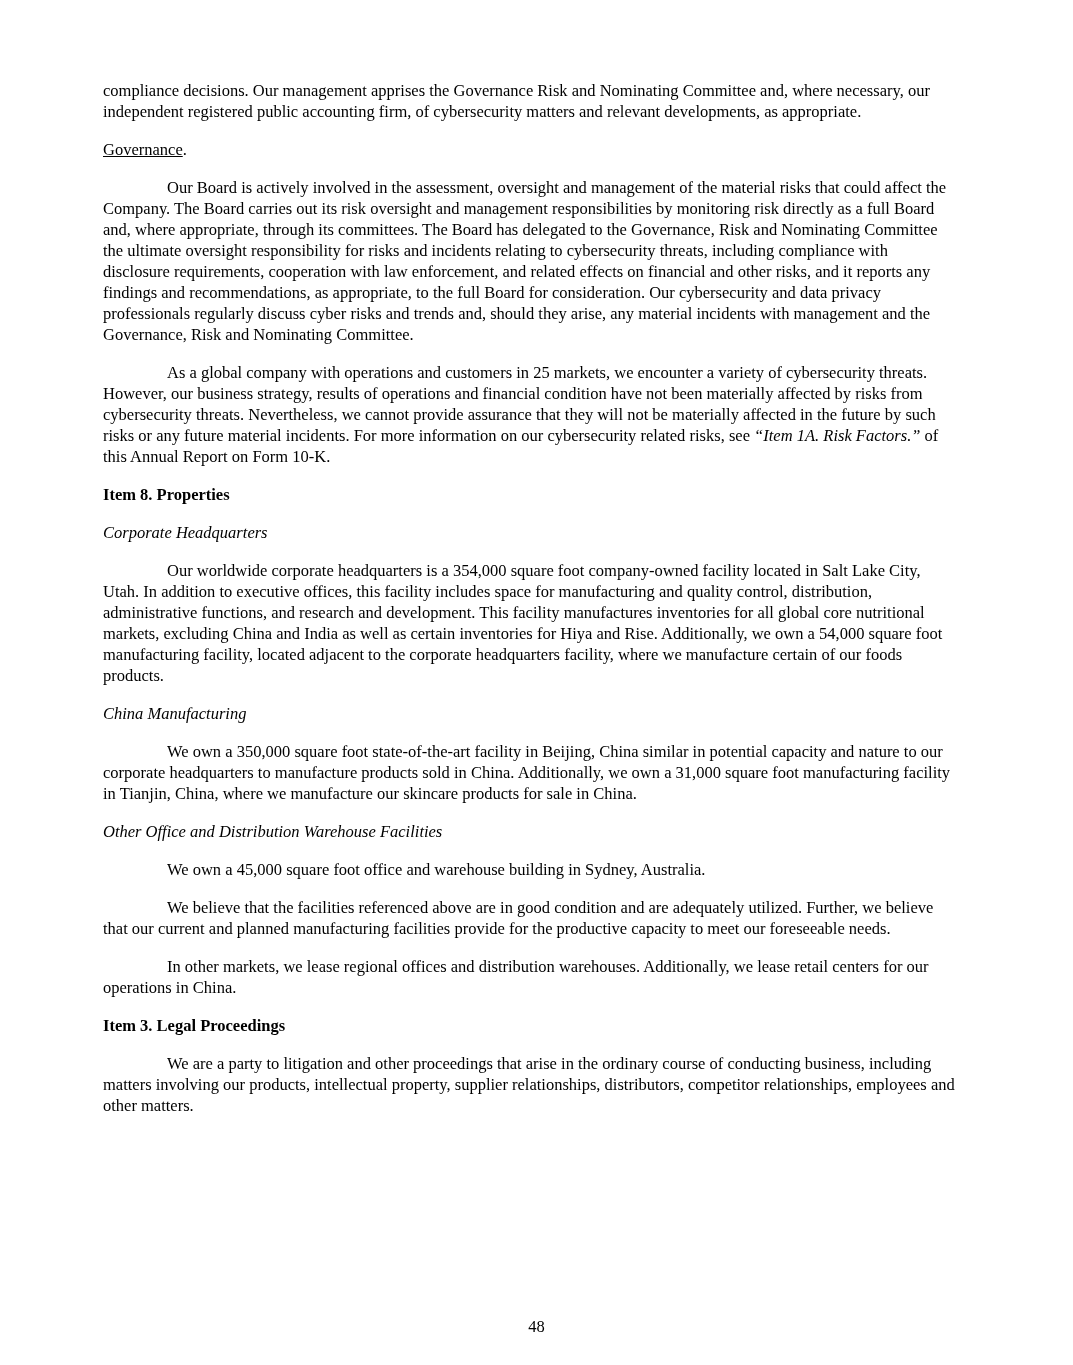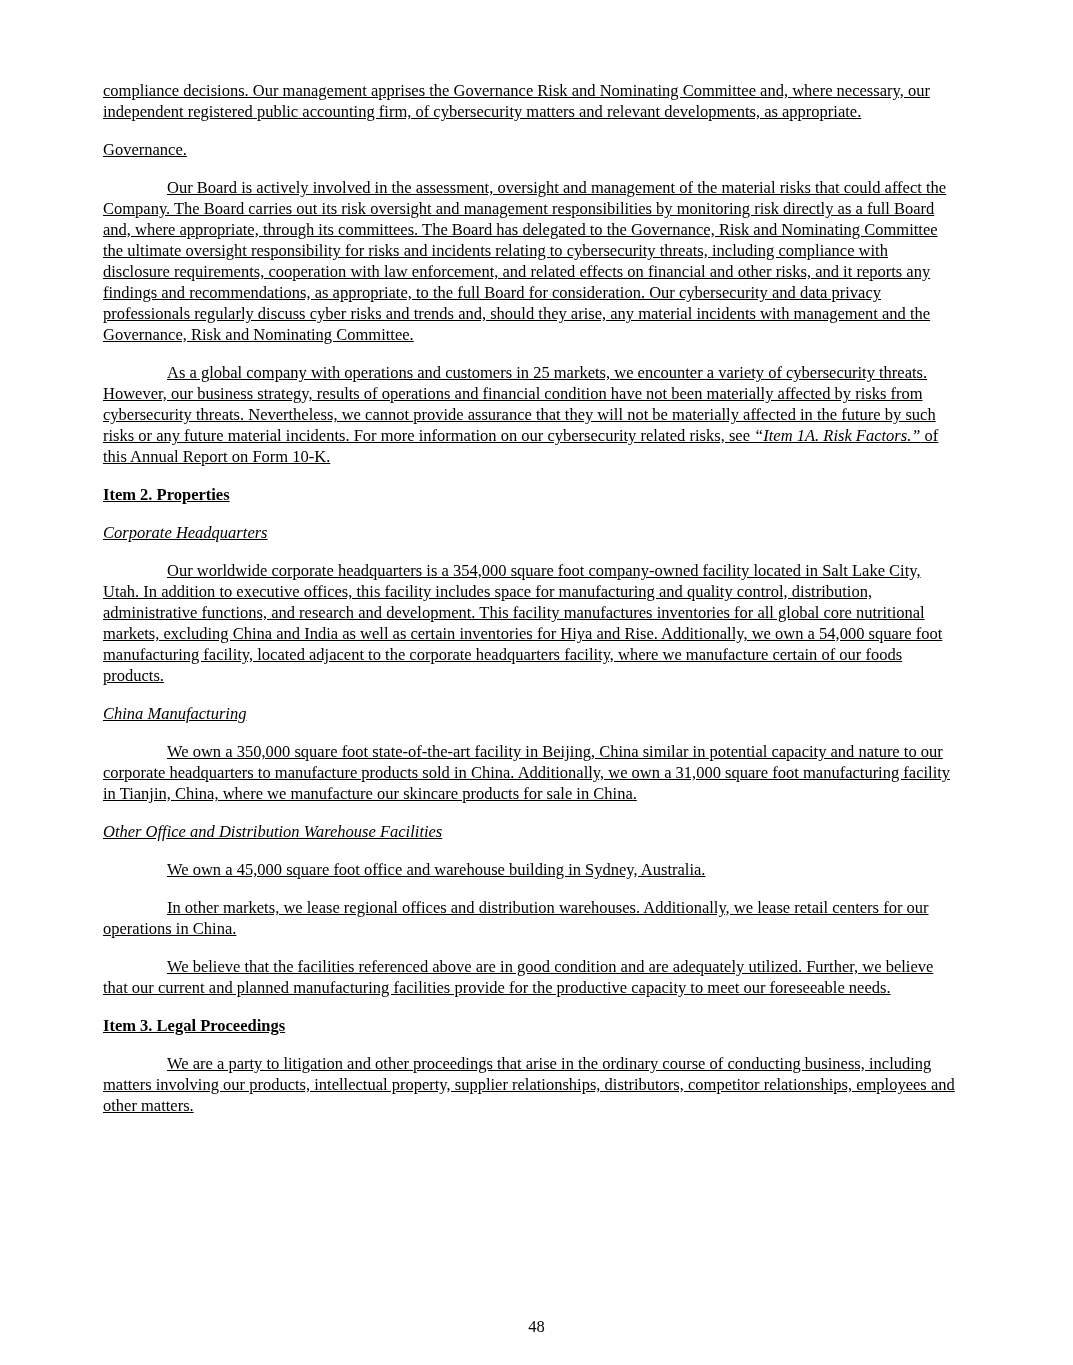--- a/index.html
+++ b/index.html
@@ -14,21 +14,21 @@
     color: #000000;
     overflow: hidden;
     box-sizing: border-box;
   }
   .content {
     position: absolute;
     top: 80px;
     left: 103px;
     width: 867px;
   }
-  .block { margin: 0 12px 17px 0; text-decoration: underline; }
+  .block { margin: 0 12px 17px 0; }
   .block.indent { text-indent: 64px; }
   .block.bold { font-weight: bold; }
   .block.italic { font-style: italic; }
   .run-u { text-decoration: underline; }
   .run-i { font-style: italic; }
   .run-link { cursor: pointer; }
   .footer {
     position: absolute;
     bottom: 28px;
     left: 0;
@@ -41,26 +41,26 @@
 </style>
 </head>
 <body>
 
 <div class="page">
   <div class="content" id="doc-content">
       <p class="block"><span>compliance decisions. Our management apprises the Governance Risk and Nominating Committee and, where necessary, our independent registered public accounting firm, of cybersecurity matters and relevant developments, as appropriate.</span></p>
       <p class="block"><span class="run-u">Governance</span><span>.</span></p>
       <p class="block indent"><span>Our Board is actively involved in the assessment, oversight and management of the material risks that could affect the Company. The Board carries out its risk oversight and management responsibilities by monitoring risk directly as a full Board and, where appropriate, through its committees. The Board has delegated to the Governance, Risk and Nominating Committee the ultimate oversight responsibility for risks and incidents relating to cybersecurity threats, including compliance with disclosure requirements, cooperation with law enforcement, and related effects on financial and other risks, and it reports any findings and recommendations, as appropriate, to the full Board for consideration. Our cybersecurity and data privacy professionals regularly discuss cyber risks and trends and, should they arise, any material incidents with management and the Governance, Risk and Nominating Committee.</span></p>
       <p class="block indent"><span>As a global company with operations and customers in 25 markets, we encounter a variety of cybersecurity threats. However, our business strategy, results of operations and financial condition have not been materially affected by risks from cybersecurity threats. Nevertheless, we cannot provide assurance that they will not be materially affected in the future by such risks or any future material incidents. For more information on our cybersecurity related risks, see </span><span class="run-i">“Item 1A. Risk Factors.”</span><span> of this Annual Report on Form 10-K.</span></p>
-      <p class="block bold"><span>Item 2. Properties</span></p>
+      <p class="block bold"><span>Item 8. Properties</span></p>
       <p class="block italic"><span>Corporate Headquarters</span></p>
       <p class="block indent"><span>Our worldwide corporate headquarters is a 354,000 square foot company-owned facility located in Salt Lake City, Utah. In addition to executive offices, this facility includes space for manufacturing and quality control, distribution, administrative functions, and research and development. This facility manufactures inventories for all global core nutritional markets, excluding China and India as well as certain inventories for Hiya and Rise. Additionally, we own a 54,000 square foot manufacturing facility, located adjacent to the corporate headquarters facility, where we manufacture certain of our foods products.</span></p>
       <p class="block italic"><span>China Manufacturing</span></p>
       <p class="block indent"><span>We own a 350,000 square foot state-of-the-art facility in Beijing, China similar in potential capacity and nature to our corporate headquarters to manufacture products sold in China. Additionally, we own a 31,000 square foot manufacturing facility in Tianjin, China, where we manufacture our skincare products for sale in China.</span></p>
       <p class="block italic"><span>Other Office and Distribution Warehouse Facilities</span></p>
       <p class="block indent"><span>We own a 45,000 square foot office and warehouse building in Sydney, Australia.</span></p>
+      <p class="block indent"><span>We believe that the facilities referenced above are in good condition and are adequately utilized. Further, we believe that our current and planned manufacturing facilities provide for the productive capacity to meet our foreseeable needs.</span></p>
       <p class="block indent"><span>In other markets, we lease regional offices and distribution warehouses. Additionally, we lease retail centers for our operations in China.</span></p>
-      <p class="block indent"><span>We believe that the facilities referenced above are in good condition and are adequately utilized. Further, we believe that our current and planned manufacturing facilities provide for the productive capacity to meet our foreseeable needs.</span></p>
       <p class="block bold"><span>Item 3. Legal Proceedings</span></p>
       <p class="block indent"><span>We are a party to litigation and other proceedings that arise in the ordinary course of conducting business, including matters involving our products, intellectual property, supplier relationships, distributors, competitor relationships, employees and other matters.</span></p>
     </div>
   <div class="footer">48</div>
 </div>
 
 </body></html>

